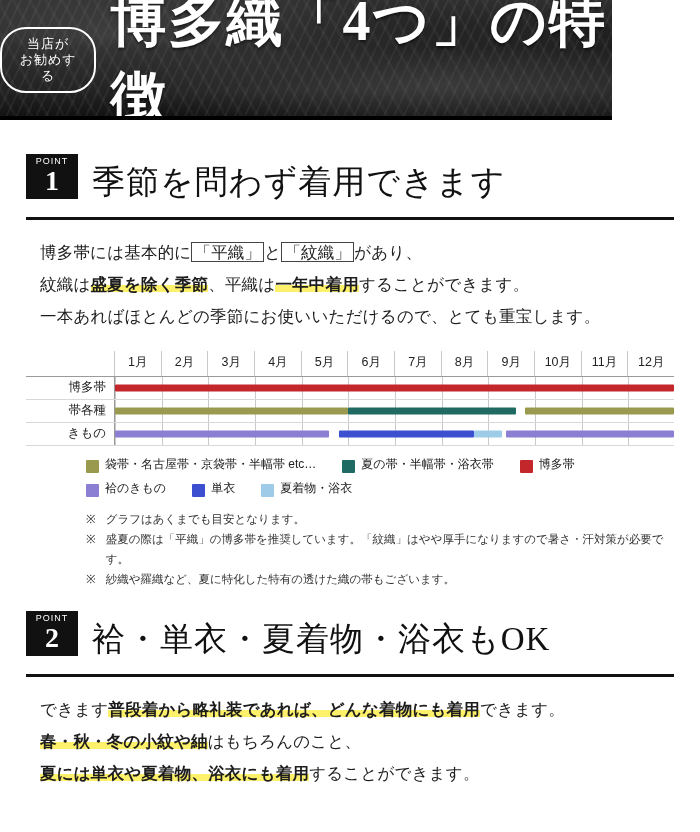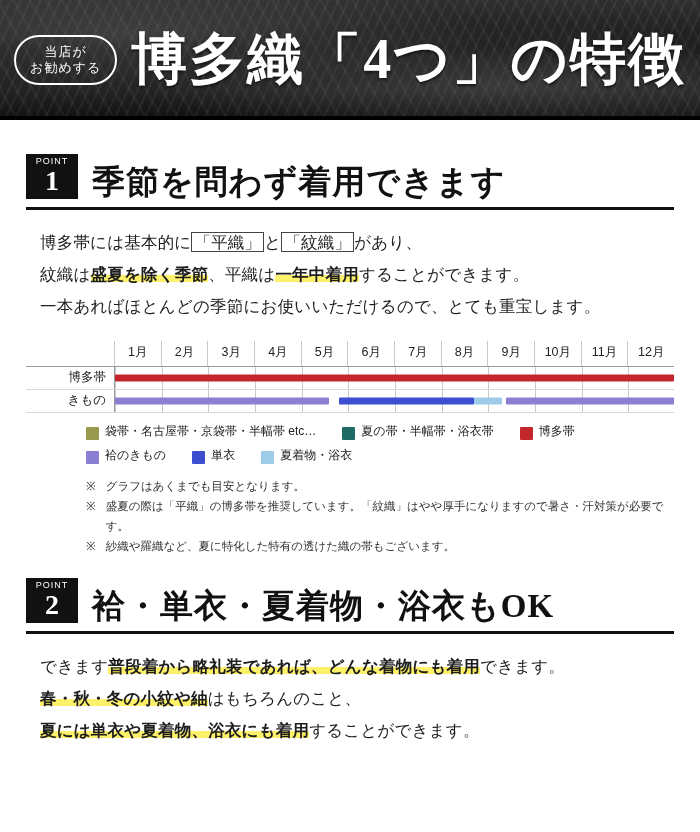--- a/index.html
+++ b/index.html
@@ -11,21 +11,21 @@
     height: 832px;
     background: #ffffff;
     font-family: "Liberation Sans", sans-serif;
     color: #222222;
     overflow: hidden;
   }
 
   
   .banner {
     position: relative;
-    width: 700px;
+    width: 612px;
     height: 120px;
     background:
       radial-gradient(ellipse at 18% 30%, rgba(120,120,120,0.35) 0%, rgba(0,0,0,0) 45%),
       radial-gradient(ellipse at 72% 70%, rgba(110,110,110,0.30) 0%, rgba(0,0,0,0) 50%),
       repeating-linear-gradient(115deg, rgba(255,255,255,0.05) 0px, rgba(255,255,255,0.05) 2px, rgba(0,0,0,0) 2px, rgba(0,0,0,0) 9px),
       repeating-linear-gradient(60deg, rgba(255,255,255,0.035) 0px, rgba(255,255,255,0.035) 3px, rgba(0,0,0,0) 3px, rgba(0,0,0,0) 14px),
       linear-gradient(180deg, #2f2f2f 0%, #1a1a1a 40%, #242424 75%, #101010 100%);
     overflow: hidden;
   }
   .banner:after {
@@ -64,21 +64,21 @@
     text-shadow: 0 2px 3px rgba(0,0,0,0.6);
   }
 
   
   .point-head {
     display: flex;
     align-items: flex-end;
     gap: 14px;
     margin: 0 26px;
     border-bottom: 3px solid #111111;
-    padding-bottom: 8px;
+    padding-bottom: 18px;
   }
   .point-badge {
     background: #111111;
     color: #ffffff;
     width: 52px;
     text-align: center;
     padding: 3px 0 2px 0;
     line-height: 1;
   }
   .point-badge .p-word {
@@ -91,21 +91,21 @@
     display: block;
     font-family: "Liberation Serif", serif;
     font-size: 28px;
     font-weight: bold;
     line-height: 1;
     padding-bottom: 2px;
   }
   .point-title {
     font-family: "Liberation Serif", serif;
     font-size: 33px;
-    font-weight: bold;
+    font-weight: normal;
     letter-spacing: 1px;
     color: #111111;
     line-height: 1;
   }
 
   
   .para {
     margin: 0 40px;
     font-size: 16.5px;
     line-height: 1.95;
@@ -266,20 +266,28 @@
         <div class="mcell">12月</div>
       </div>
     <div id="chart-rows">
         <div class="row">
           <div class="rlabel">博多帯</div>
           <div class="track">
             <div class="bar" style="left: 0%; width: 100%; background: rgb(195, 38, 43);"></div>
           </div>
         </div>
         <div class="row">
+          <div class="rlabel">帯各種</div>
+          <div class="track">
+            <div class="bar" style="left: 0%; width: 41.6667%; background: rgb(154, 154, 78);"></div>
+            <div class="bar" style="left: 41.6667%; width: 30%; background: rgb(31, 107, 99);"></div>
+            <div class="bar" style="left: 73.3333%; width: 26.6667%; background: rgb(154, 154, 78);"></div>
+          </div>
+        </div>
+        <div class="row">
           <div class="rlabel">きもの</div>
           <div class="track">
             <div class="bar" style="left: 0%; width: 38.3333%; background: rgb(139, 127, 212);"></div>
             <div class="bar" style="left: 40%; width: 24.1667%; background: rgb(60, 79, 208);"></div>
             <div class="bar" style="left: 64.1667%; width: 5%; background: rgb(158, 203, 232);"></div>
             <div class="bar" style="left: 70%; width: 30%; background: rgb(139, 127, 212);"></div>
           </div>
         </div>
       </div>
   </div>

